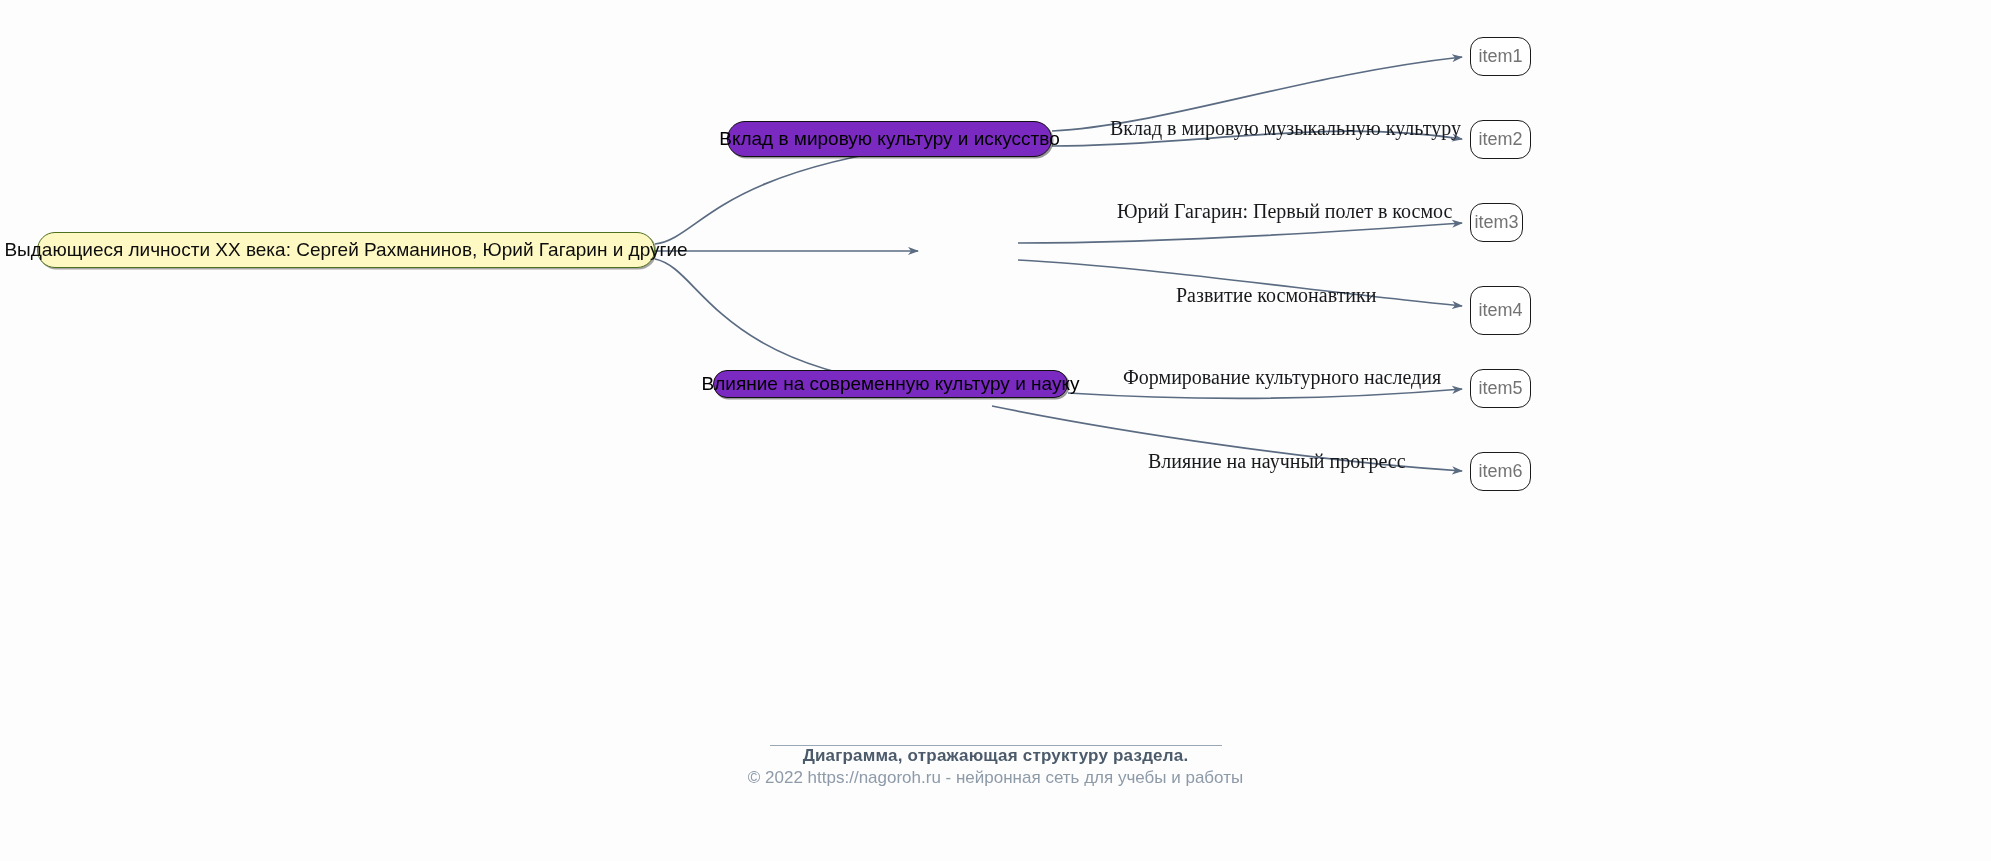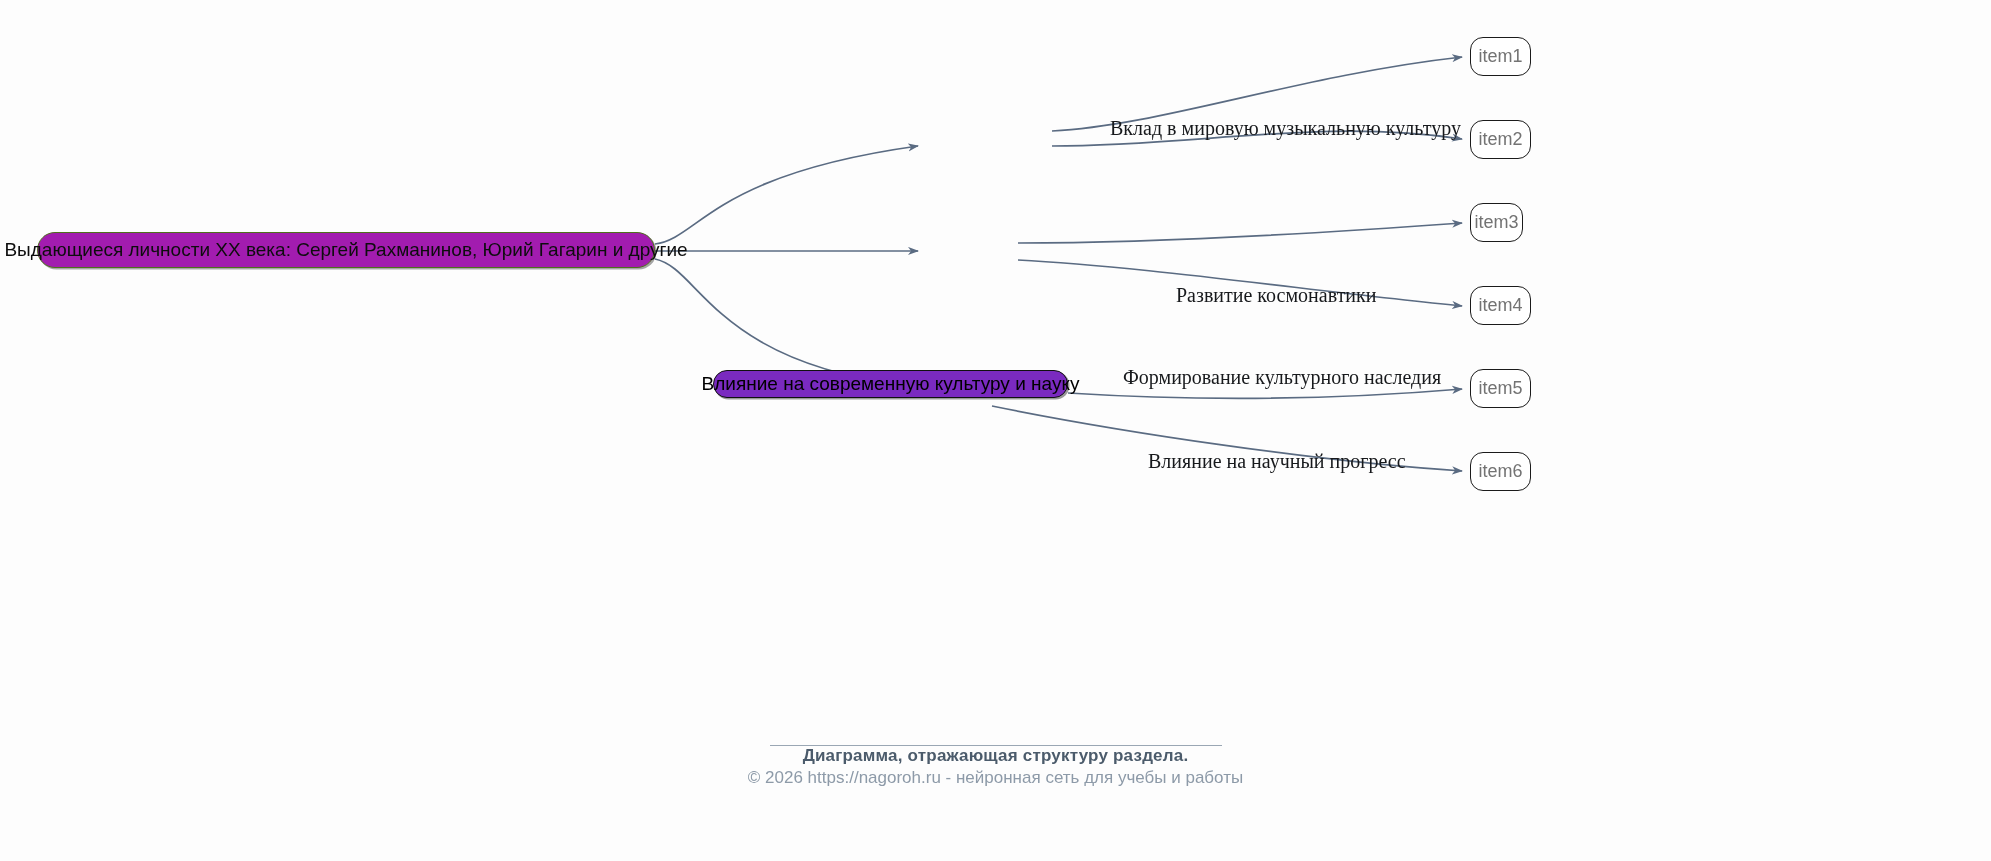--- a/index.html
+++ b/index.html
@@ -14,21 +14,21 @@
   svg#wires{position:absolute;left:0;top:0;width:1991px;height:861px;overflow:visible;}
 
   .node{
     position:absolute;
     box-sizing:border-box;
     display:flex;align-items:center;justify-content:center;
     white-space:nowrap;
     z-index:3;
   }
   .node-root{
-    background:#a21caf;
+    background:#fef9c3;
     border:1.6px solid #4e6f1d;
     border-radius:26px;
     color:#0d0d0d;
     font-size:19px;
     padding:0 18px;
     box-shadow:1.5px 1.5px 0 rgba(0,0,0,.35);
   }
   .node-branch{
     background:#7a2ac0;
     border:1.6px solid #101010;
@@ -107,49 +107,53 @@
 
       <path d="M1068,393 C 1180,400 1320,401 1462,389"></path>
       <path d="M992,406 C 1120,432 1320,462 1462,471"></path>
     </g>
   </svg>
 
   <div class="node node-root" style="left:37px;top:232px;width:618px;height:36px;">
     <span>Выдающиеся личности XX века: Сергей Рахманинов, Юрий Гагарин и другие</span>
   </div>
 
+  <div class="node node-branch" style="left:727px;top:121px;width:325px;height:36px;">
+    <span>Вклад в мировую культуру и искусство</span>
+  </div>
 
 
   <div class="node node-branch" style="left:713px;top:370px;width:355px;height:28px;">
     <span>Влияние на современную культуру и науку</span>
   </div>
 
   <div class="node node-leaf" style="left:1470px;top:37px;width:61px;height:39px;">
     <span>item1</span>
   </div>
   <div class="node node-leaf" style="left:1470px;top:120px;width:61px;height:39px;">
     <span>item2</span>
   </div>
   <div class="node node-leaf" style="left:1470px;top:203px;width:53px;height:39px;">
     <span>item3</span>
   </div>
-  <div class="node node-leaf" style="left:1470px;top:286px;width:61px;height:39px;">
+  <div class="node node-leaf" style="left:1470px;top:286px;width:61px;height:49px;">
     <span>item4</span>
   </div>
   <div class="node node-leaf" style="left:1470px;top:369px;width:61px;height:39px;">
     <span>item5</span>
   </div>
   <div class="node node-leaf" style="left:1470px;top:452px;width:61px;height:39px;">
     <span>item6</span>
   </div>
 
   <div class="edge-label" style="left:1110px;top:117px;">Вклад в мировую музыкальную культуру</div>
+  <div class="edge-label" style="left:1117px;top:200px;">Юрий Гагарин: Первый полет в космос</div>
   <div class="edge-label" style="left:1176px;top:284px;">Развитие космонавтики</div>
   <div class="edge-label" style="left:1123px;top:366px;">Формирование культурного наследия</div>
   <div class="edge-label" style="left:1148px;top:450px;">Влияние на научный прогресс</div>
 
   <div class="footer footer-caption">Диаграмма, отражающая структуру раздела.</div>
   <div class="footer footer-rule">
     <hr>
   </div>
-  <div class="footer footer-copy">© 2026 https://nagoroh.ru - нейронная сеть для учебы и работы</div>
+  <div class="footer footer-copy">© 2022 https://nagoroh.ru - нейронная сеть для учебы и работы</div>
 
 </div>
 
 </body></html>

